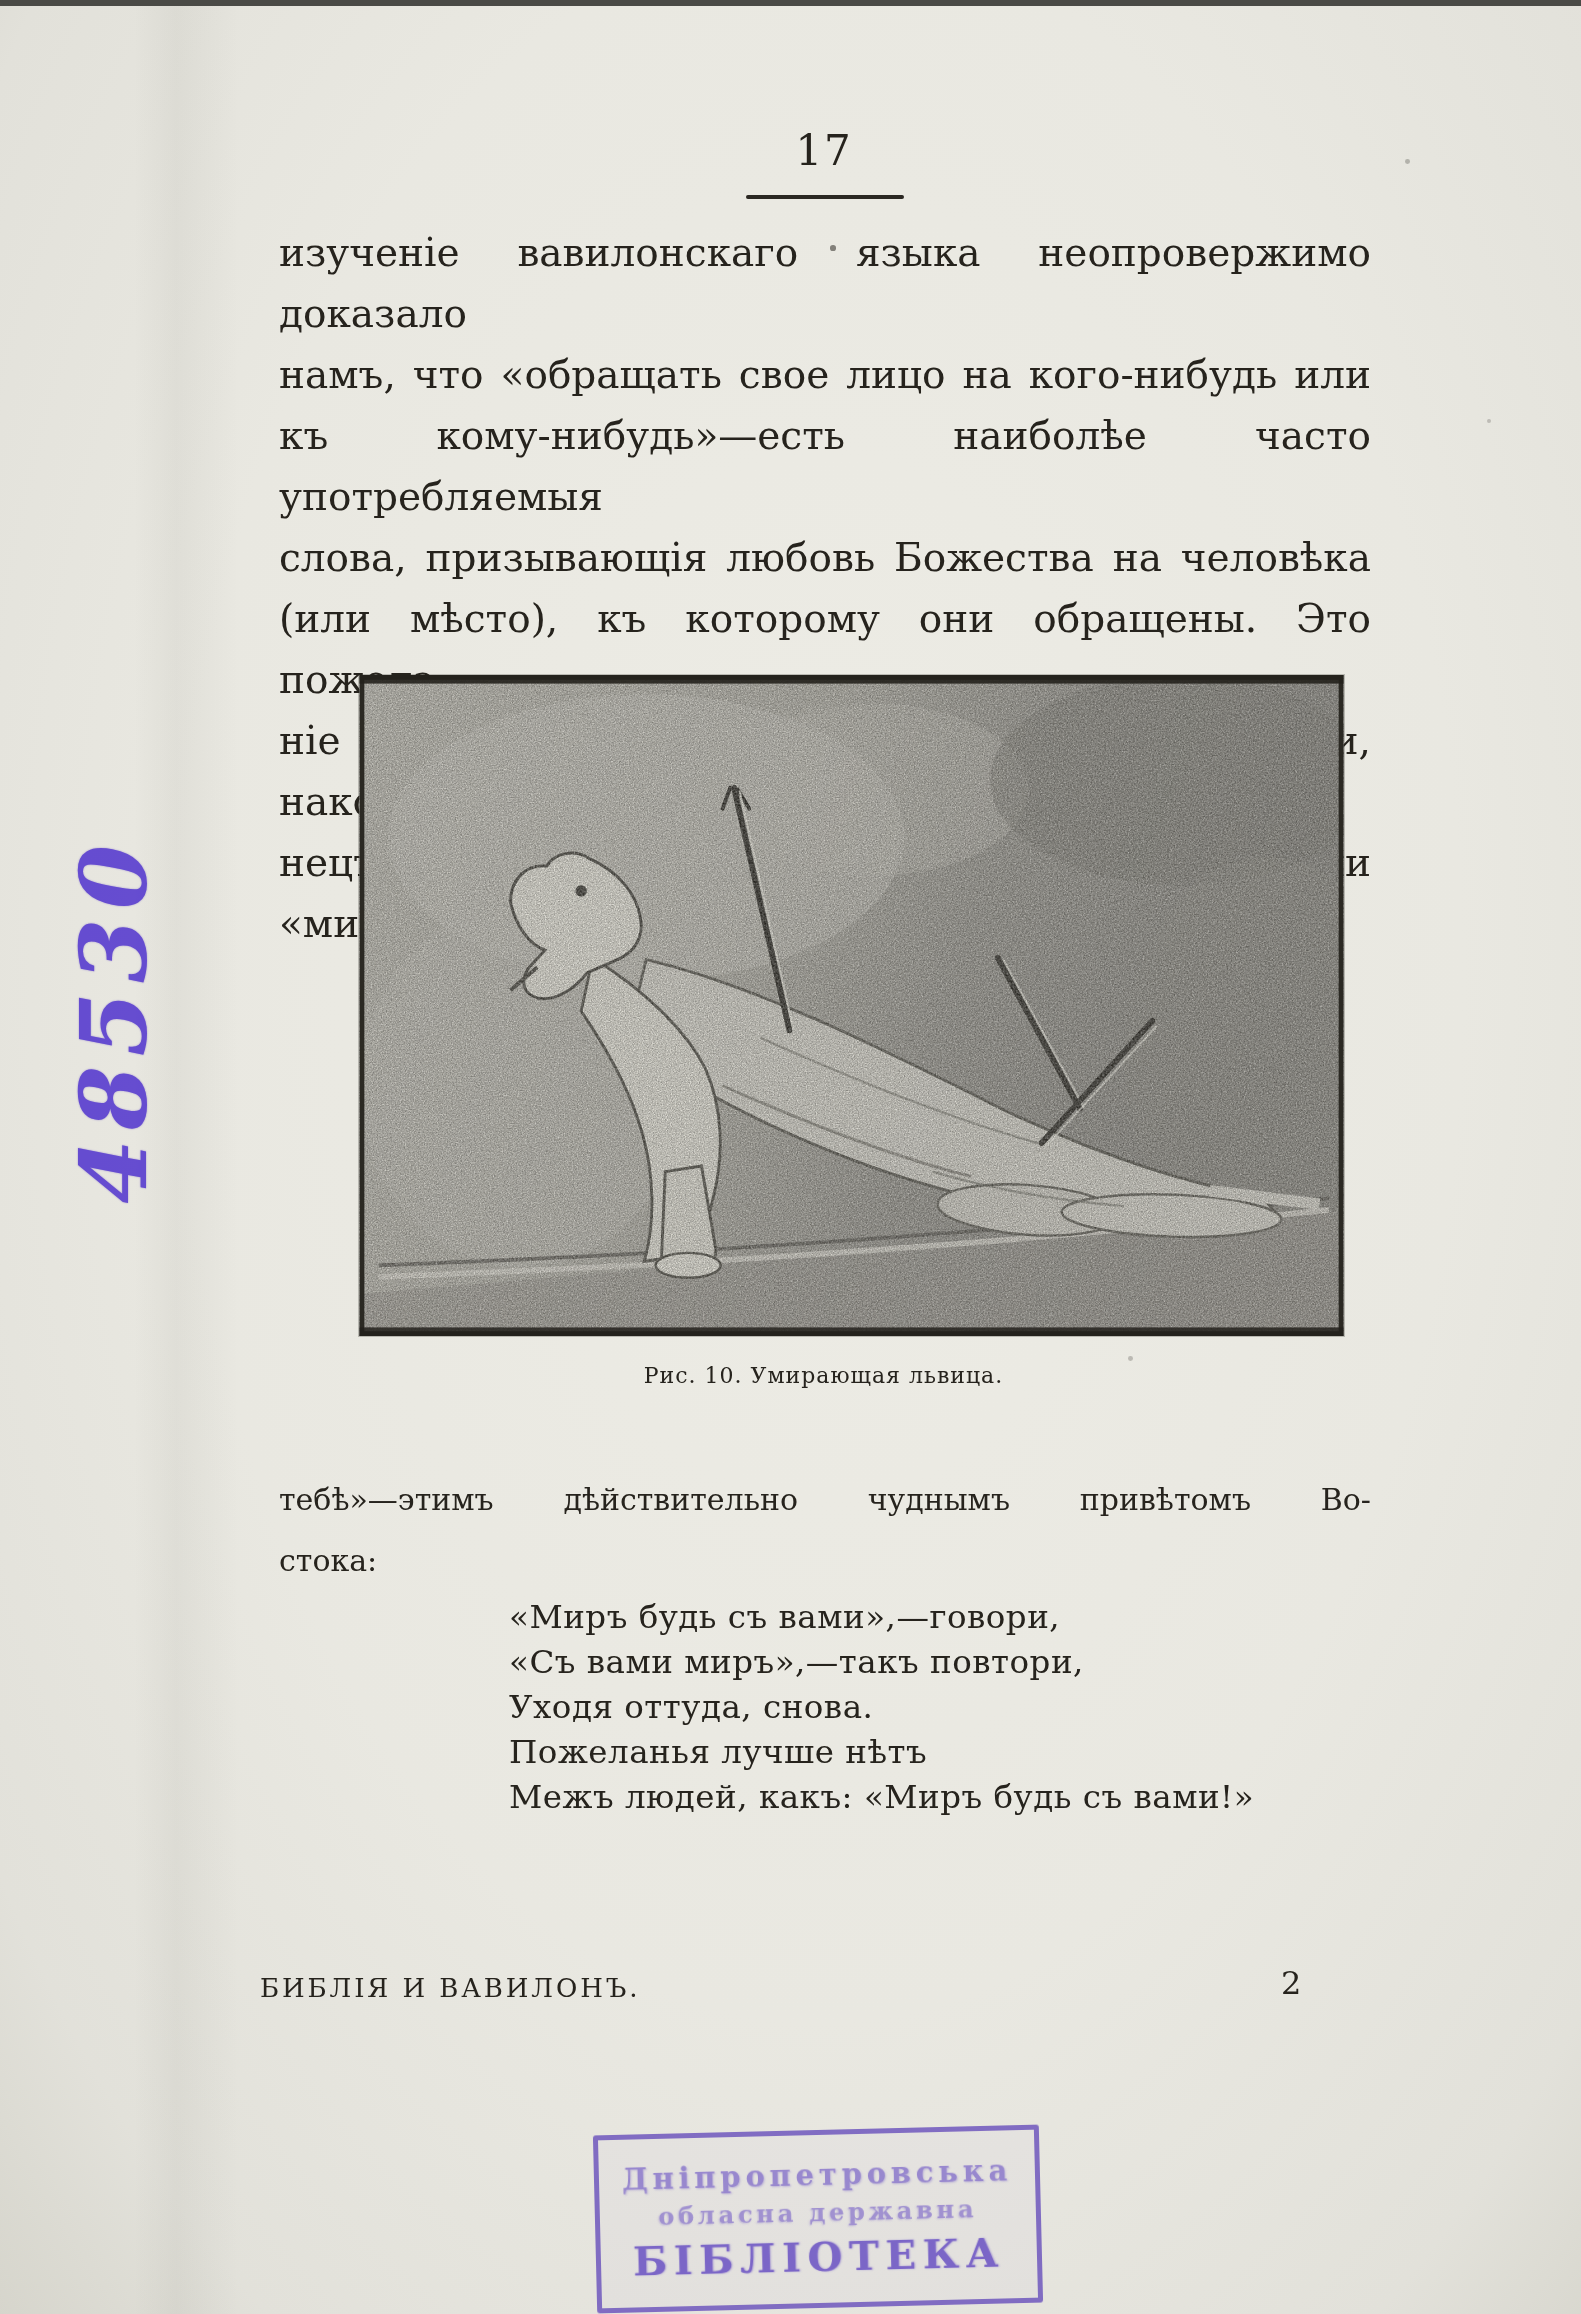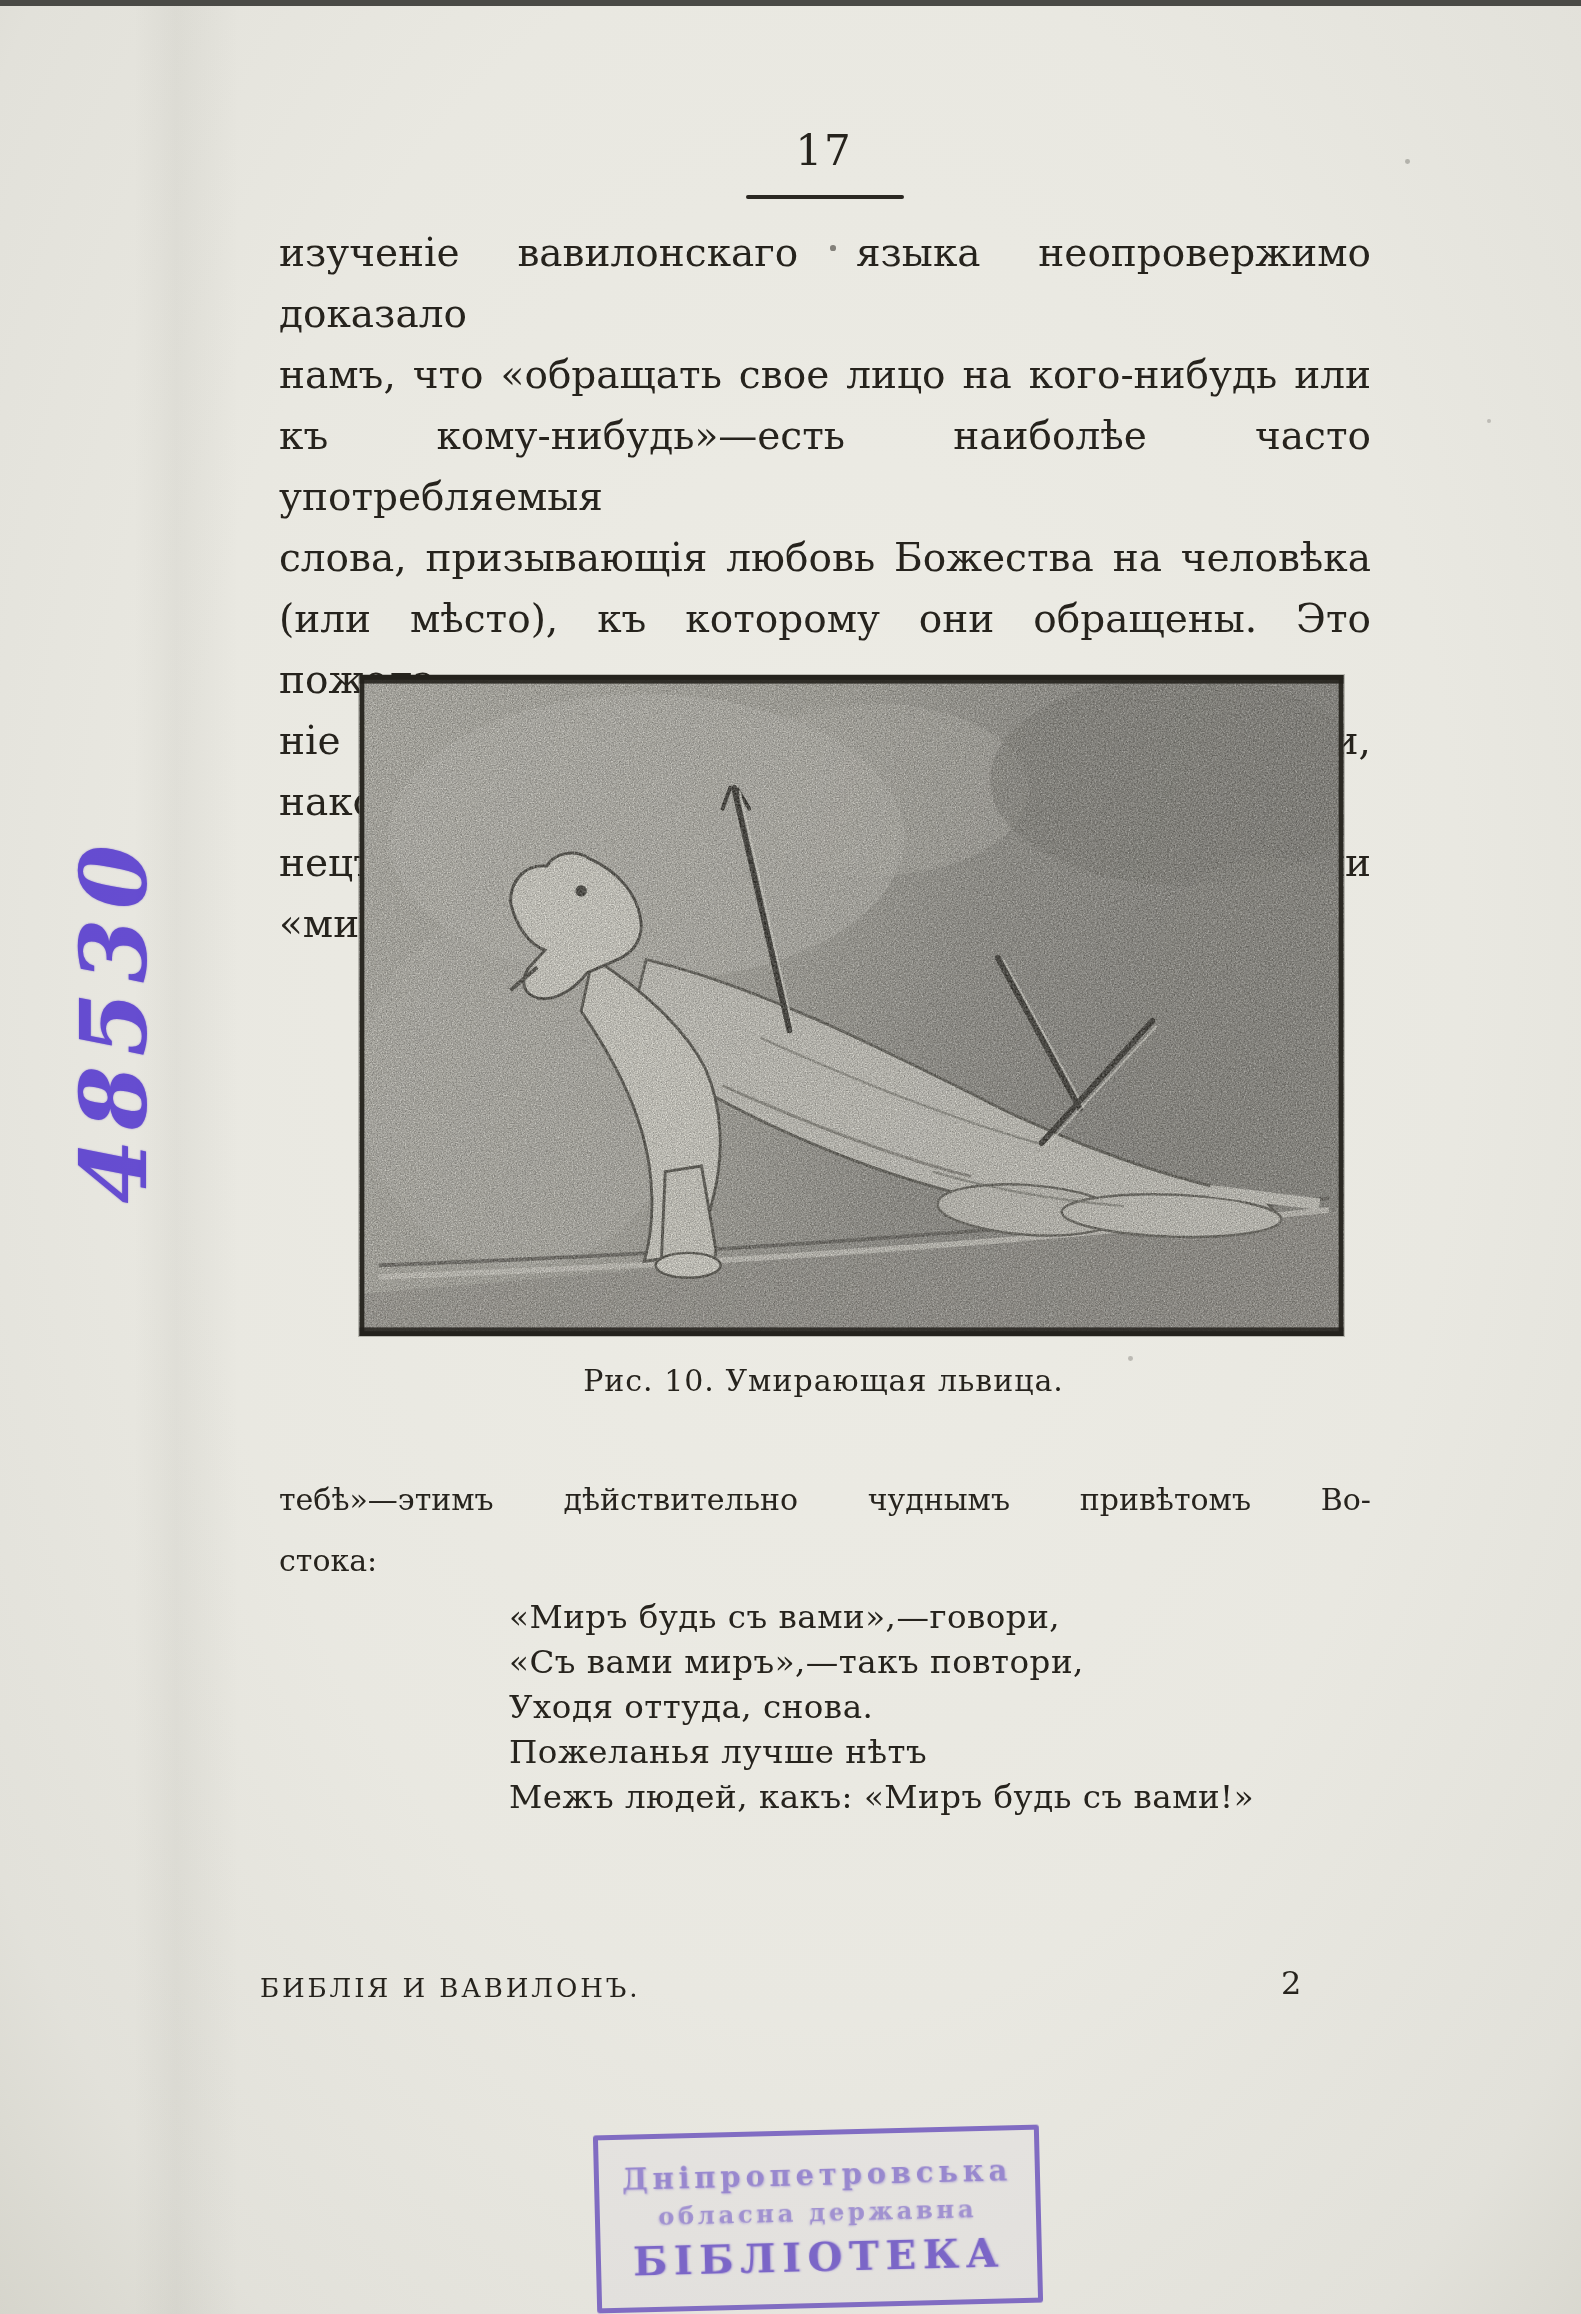--- a/index.html
+++ b/index.html
@@ -35,21 +35,21 @@
     font-size:30px;line-height:61px;
   }
   .line-j{text-align:justify;text-align-last:justify;}
   .figure-wrap{
     position:absolute;left:359px;top:669px;width:985px;height:661px;
     box-shadow:0 0 0 1px rgba(40,38,32,0.25);
   }
   .figure-wrap svg{display:block;width:100%;height:100%;}
   .caption{
     position:absolute;left:331px;top:1357px;width:985px;
-    text-align:center;font-size:30px;letter-spacing:1px;
+    text-align:center;font-size:22px;letter-spacing:1px;
   }
   .poem{
     position:absolute;left:509px;top:1589px;
     font-size:32.5px;line-height:45px;letter-spacing:0.5px;
   }
   .footer-title{
     position:absolute;left:260px;top:1967px;
     font-size:26px;letter-spacing:2.9px;
   }
   .footer-page{

